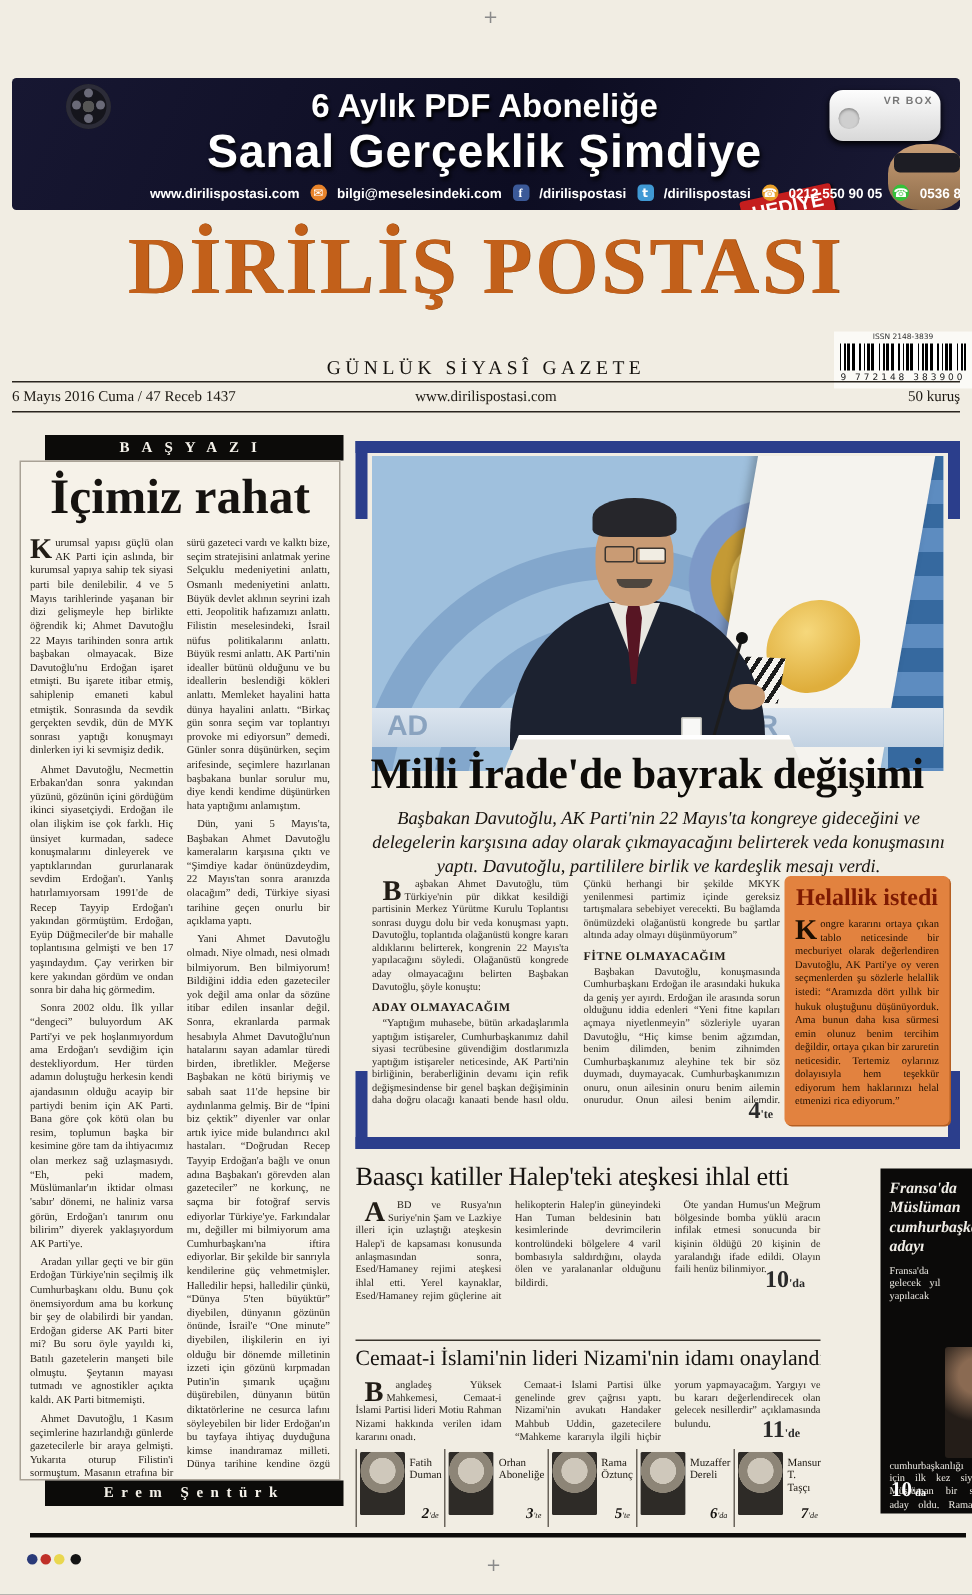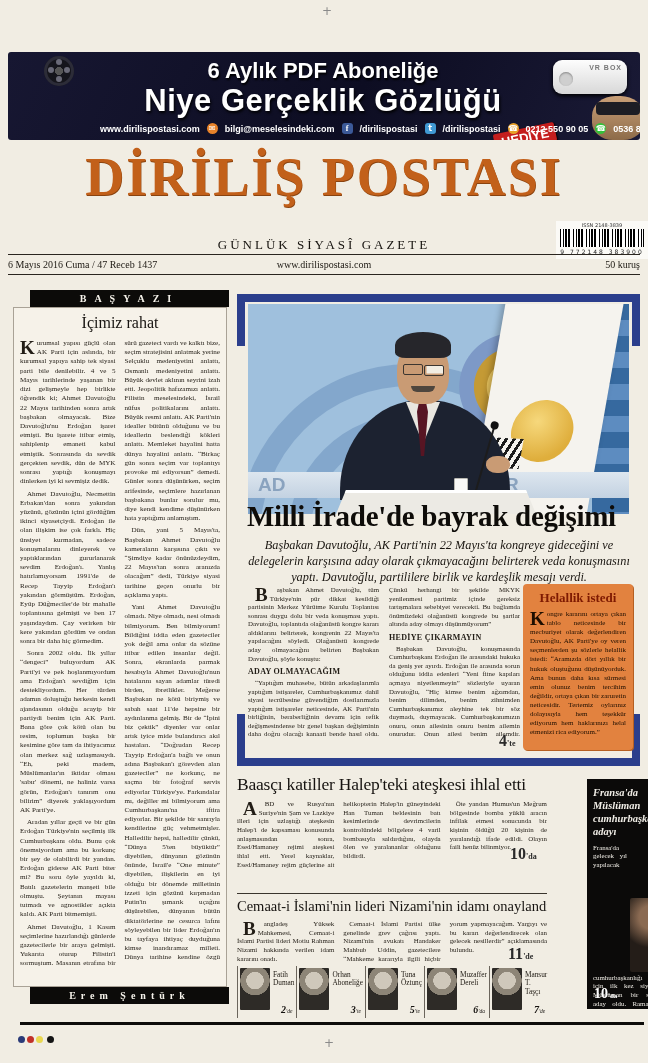--- a/index.html
+++ b/index.html
@@ -55,21 +55,21 @@
   .dateline .dl{flex:1;}
   .dateline .c{text-align:center;}
   .dateline .r{text-align:right;}
 
   
   .basyazi{position:absolute;left:10px;top:290px;width:219px;height:726px;}
   .by-head{position:absolute;left:20px;top:0;width:199px;height:17px;background:#0c0b09;color:#f5f2ea;
            font:bold 10px "Liberation Serif",serif;letter-spacing:8px;text-align:center;line-height:17px;}
   .by-box{position:absolute;left:3px;top:17px;width:214px;height:680px;border:1px solid #a9a296;
           background:#f6f2e9;box-sizing:border-box;padding:2px 6px;}
-  .by-title{text-align:center;font-weight:normal;font-size:16px;margin:4px 0 7px;}
+  .by-title{text-align:center;font-weight:bold;font-size:33px;margin:4px 0 7px;}
   .by-cols{column-count:2;column-gap:9px;height:632px;overflow:hidden;
            font-size:7.1px;line-height:1.3;text-align:justify;color:#221d16;}
   .by-cols p{margin:0 0 3px;text-indent:7px;}
   .by-byline{position:absolute;left:20px;top:697px;width:199px;height:17px;background:#0c0b09;color:#f5f2ea;
              font:bold 10px "Liberation Serif",serif;letter-spacing:5px;text-align:center;line-height:17px;}
   p.dc{text-indent:0;}
   p.dc::first-letter{float:left;font-size:19px;line-height:15px;font-weight:bold;padding:1px 2px 0 0;}
 
   
   .mainstory{position:absolute;left:237px;top:294px;width:403px;height:492px;}
@@ -119,21 +119,21 @@
   .mainbody{position:absolute;left:11px;top:292px;width:272px;height:160px;overflow:hidden;
             column-count:2;column-gap:10px;font-size:6.9px;line-height:1.24;text-align:justify;color:#221d16;}
   .mainbody p{margin:0 0 3px;text-indent:7px;}
   .mainbody h4{margin:4px 0 2px;font-size:8px;letter-spacing:0.3px;}
   .pageref{position:absolute;font-weight:bold;color:#2a2a2a;}
   .pageref .n{font-size:16px;}
   .pageref .s{font-size:8px;}
   .pr-main{left:262px;top:438px;}
   .helallik{position:absolute;left:286px;top:290px;width:110px;height:166px;box-sizing:border-box;
             background:#e2823f;border-radius:4px;padding:6px 7px;overflow:hidden;box-shadow:1px 1px 0 #b55f22;}
-  .hl-title{text-align:center;font-weight:bold;font-size:13px;color:#7e1a02;margin:0 0 4px;}
+  .hl-title{text-align:center;font-weight:bold;font-size:16px;color:#7e1a02;margin:0 0 4px;}
   .hl-body{font-size:7px;line-height:1.3;text-align:justify;color:#1d0e00;}
 
   
   .baasci{position:absolute;left:237px;top:774px;width:310px;}
   .ba-h{font-size:17.5px;letter-spacing:-0.2px;white-space:nowrap;overflow:hidden;margin:0 0 5px;font-weight:500;}
   .cols3{column-count:3;column-gap:9px;font-size:6.9px;line-height:1.26;text-align:justify;color:#221d16;overflow:hidden;}
   .cols3 p{margin:0 0 2px;text-indent:6px;}
   .ba-cols{height:82px;}
   .fransa{position:absolute;left:555px;top:779px;width:89px;height:230px;box-sizing:border-box;
           background:#0b0a09;color:#f0ede6;padding:7px 6px;overflow:hidden;margin-left:32px;}
@@ -163,21 +163,21 @@
 
 <div class="page">
 
   <span class="reg" style="left:322px;top:4px;">+</span>
 
   <div class="banner">
     <div class="logo3d">
       <div class="reel"></div>
     </div>
     <div class="bn-l1">6 Aylık PDF Aboneliğe</div>
-    <div class="bn-l2">Niye Gerçeklik Gözlüğü</div>
+    <div class="bn-l2">Sanal Gerçeklik Şimdiye</div>
     <div class="hediye">HEDİYE</div>
     <div class="vrbox">
       <span class="lbl">VR BOX</span>
     </div>
     <div class="vrface"></div>
     <div class="contacts">
       <span>www.dirilispostasi.com</span>
       <span class="cic round" style="background:#e8832a;">✉</span>
       <span>bilgi@meselesindeki.com</span>
       <span class="cic" style="background:#3b5998;font-family:'Liberation Serif',serif;">f</span>
@@ -255,21 +255,21 @@
       <div class="ph-cup"></div>
       <div class="ph-podium"></div>
     </div>
 
     <div class="headline">Milli İrade'de bayrak değişimi</div>
     <div class="deck">Başbakan Davutoğlu, AK Parti'nin 22 Mayıs'ta kongreye gideceğini ve delegelerin karşısına aday olarak çıkmayacağını belirterek veda konuşmasını yaptı. Davutoğlu, partililere birlik ve kardeşlik mesajı verdi.</div>
     <div class="mainbody">
       <p class="dc">Başbakan Ahmet Davutoğlu, tüm Türkiye'nin pür dikkat kesildiği partisinin Merkez Yürütme Kurulu Toplantısı sonrası duygu dolu bir veda konuşması yaptı. Davutoğlu, toplantıda olağanüstü kongre kararı aldıklarını belirterek, kongrenin 22 Mayıs'ta yapılacağını söyledi. Olağanüstü kongrede aday olmayacağını belirten Başbakan Davutoğlu, şöyle konuştu:</p>
       <h4>ADAY OLMAYACAĞIM</h4>
       <p>“Yaptığım muhasebe, bütün arkadaşlarımla yaptığım istişareler, Cumhurbaşkanımız dahil siyasi tecrübesine güvendiğim dostlarımızla yaptığım istişareler neticesinde, AK Parti'nin birliğinin, beraberliğinin devamı için refik değişmesindense bir genel başkan değişiminin daha doğru olacağı kanaati bende hasıl oldu. Çünkü herhangi bir şekilde MKYK yenilenmesi partimiz içinde gereksiz tartışmalara sebebiyet verecekti. Bu bağlamda önümüzdeki olağanüstü kongrede bu şartlar altında aday olmayı düşünmüyorum”</p>
-      <h4>HEDİYE ÇIKARMAYIN</h4>
+      <h4>FİTNE OLMAYACAĞIM</h4>
       <p>Başbakan Davutoğlu, konuşmasında Cumhurbaşkanı Erdoğan ile arasındaki hukuka da geniş yer ayırdı. Erdoğan ile arasında sorun olduğunu iddia edenleri “Yeni fitne kapıları açmaya niyetlenmeyin” sözleriyle uyaran Davutoğlu, “Hiç kimse benim ağzımdan, benim dilimden, benim zihnimden Cumhurbaşkanımız aleyhine tek bir söz duymadı, duymayacak. Cumhurbaşkanımızın onuru, onun ailesinin onuru benim ailemin onurudur. Onun ailesi benim ailemdir. Kimsenin bundan sonra yeni fitne kapıları açmaya niyetlenmemesi icap eder” dedi.</p>
     </div>
     <div class="pageref pr-main">
       <span class="n">4</span><span class="s">'te</span>
     </div>
     <div class="helallik">
       <h3 class="hl-title">Helallik istedi</h3>
       <p class="hl-body dc" style="margin:0;">Kongre kararını ortaya çıkan tablo neticesinde bir mecburiyet olarak değerlendiren Davutoğlu, AK Parti'ye oy veren seçmenlerden şu sözlerle helallik istedi: “Aramızda dört yıllık bir hukuk oluştuğunu düşünüyorduk. Ama bunun daha kısa sürmesi emin olunuz benim tercihim değildir, ortaya çıkan bir zaruretin neticesidir. Tertemiz oylarınız dolayısıyla hem teşekkür ediyorum hem haklarınızı helal etmenizi rica ediyorum.”</p>
     </div>
   </div>
@@ -313,21 +313,21 @@
       <div class="colm-name">Fatih Duman</div>
       <div class="colm-ref"><span class="n">2</span><span class="s">'de</span></div>
     </div>
     <div class="colm">
       <div class="colm-photo"></div>
       <div class="colm-name">Orhan Aboneliğe</div>
       <div class="colm-ref"><span class="n">3</span><span class="s">'te</span></div>
     </div>
     <div class="colm">
       <div class="colm-photo"></div>
-      <div class="colm-name">Tuna Öztunç</div>
+      <div class="colm-name">Rama Öztunç</div>
       <div class="colm-ref"><span class="n">5</span><span class="s">'te</span></div>
     </div>
     <div class="colm">
       <div class="colm-photo"></div>
       <div class="colm-name">Muzaffer Dereli</div>
       <div class="colm-ref"><span class="n">6</span><span class="s">'da</span></div>
     </div>
     <div class="colm">
       <div class="colm-photo"></div>
       <div class="colm-name">Mansur T. Taşçı</div>

